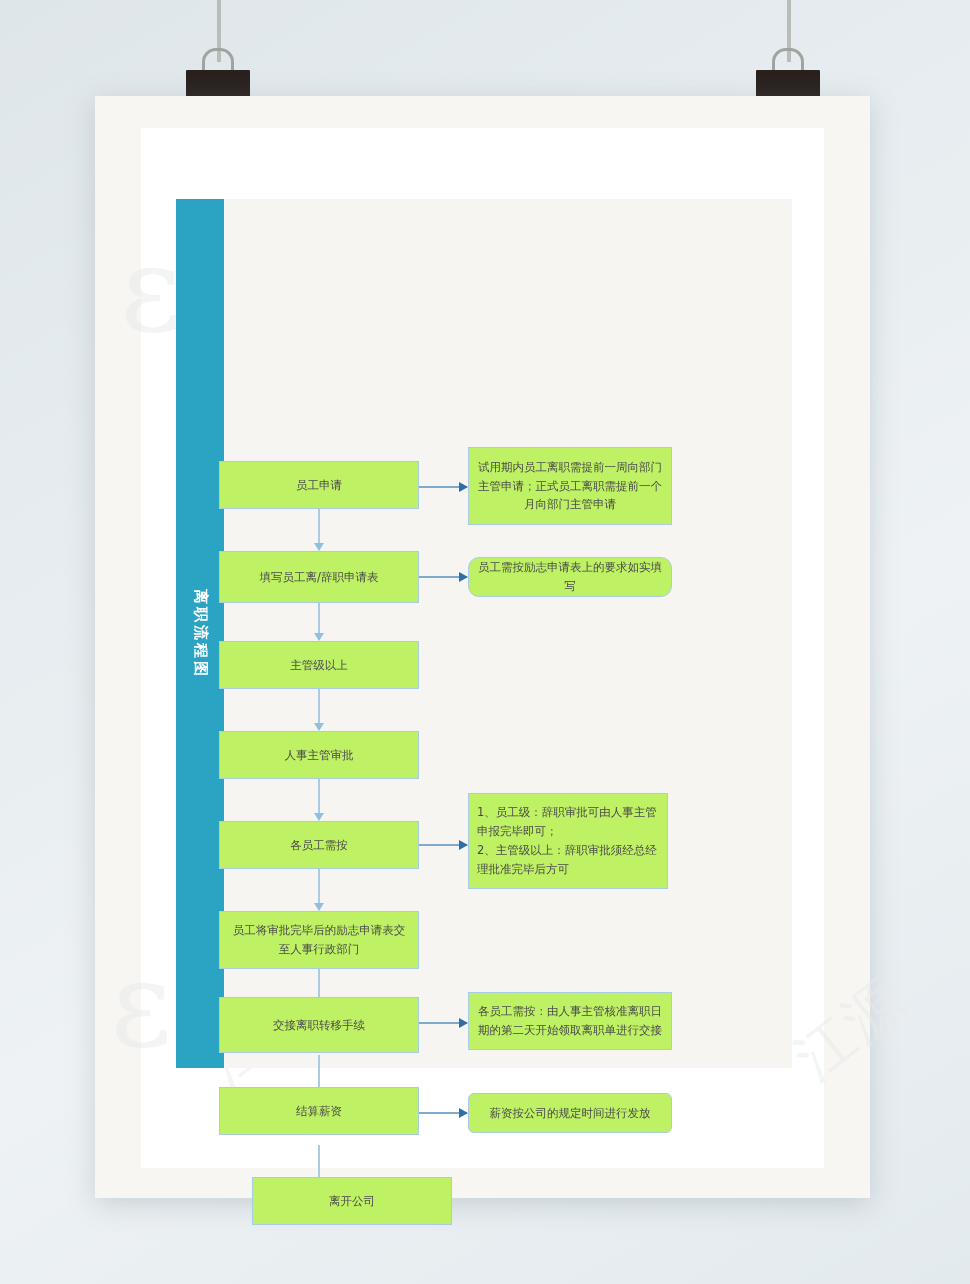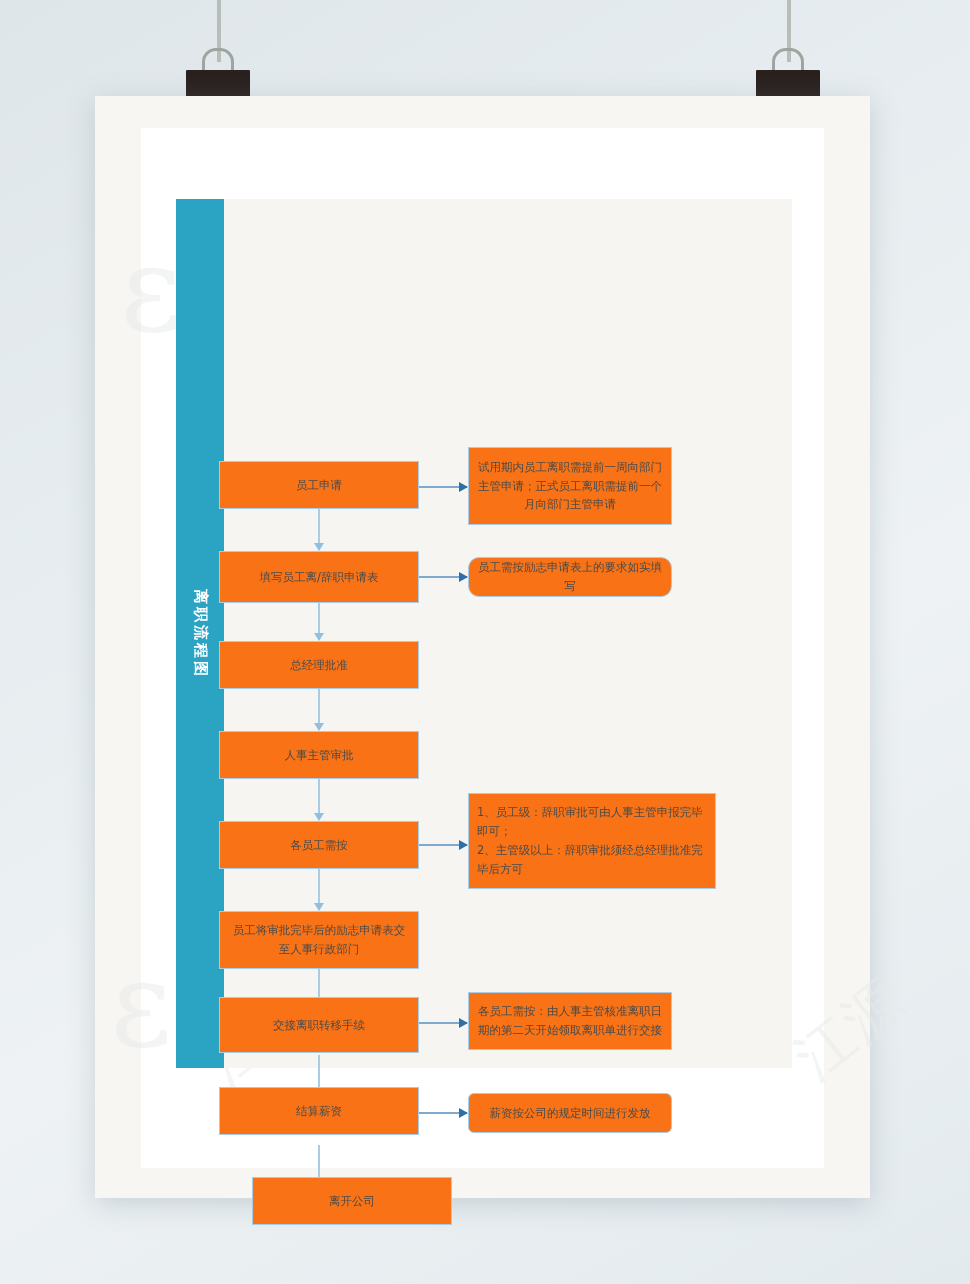--- a/index.html
+++ b/index.html
@@ -135,33 +135,33 @@
     top: 0;
     width: 568px;
     height: 869px;
   }
 
   
   .node {
     position: absolute;
     box-sizing: border-box;
     border: 1px solid #a8cce6;
-    background: #f97316;
+    background: #bef264;
     color: #4a4a4a;
     font-size: 11.5px;
     line-height: 1.65;
     display: flex;
     align-items: center;
     justify-content: center;
     text-align: center;
     padding: 4px 8px;
   }
   .node.main  { width: 200px; }
   .node.note  { width: 204px; }
-  .node.note.wide { width: 248px; }
+  .node.note.wide { width: 200px; }
 
   
   .conn-v {
     position: absolute;
     width: 2px;
     background: #a8cce6;
   }
   .conn-v::after {
     content: "";
     position: absolute;
@@ -236,21 +236,21 @@
     <div class="conn-v" style="left:94px; top:946px; height:45px;"></div>
 
     <div class="conn-h" style="left:195px; top:287px; width:48px;"></div>
     <div class="conn-h" style="left:195px; top:377px; width:48px;"></div>
     <div class="conn-h" style="left:195px; top:645px; width:48px;"></div>
     <div class="conn-h" style="left:195px; top:823px; width:48px;"></div>
     <div class="conn-h" style="left:195px; top:913px; width:48px;"></div>
 
     <div class="node main" style="left:-5px; top:262px; height:48px;">员工申请</div>
     <div class="node main" style="left:-5px; top:352px; height:52px;">填写员工离/辞职申请表</div>
-    <div class="node main" style="left:-5px; top:442px; height:48px;">总经理批准</div>
+    <div class="node main" style="left:-5px; top:442px; height:48px;">主管级以上</div>
     <div class="node main" style="left:-5px; top:532px; height:48px;">人事主管审批</div>
     <div class="node main" style="left:-5px; top:622px; height:48px;">各员工需按</div>
     <div class="node main" style="left:-5px; top:712px; height:58px;">员工将审批完毕后的励志申请表交至人事行政部门</div>
     <div class="node main" style="left:-5px; top:798px; height:56px;">交接离职转移手续</div>
     <div class="node main" style="left:-5px; top:888px; height:48px;">结算薪资</div>
     <div class="node main" style="left:-5px; top:978px; height:48px;margin-left:33px;">离开公司</div>
 
     <div class="node note" style="left:244px; top:248px; height:78px;">试用期内员工离职需提前一周向部门主管申请；正式员工离职需提前一个月向部门主管申请</div>
     <div class="node note" style="left:244px; top:358px; height:40px;border-radius:11px;">员工需按励志申请表上的要求如实填写</div>
     <div class="node note wide" style="left: 244px; top: 594px; height: 96px; text-align: left; white-space: pre-line;" style-whitespace="pre">1、员工级：辞职审批可由人事主管申报完毕即可；

